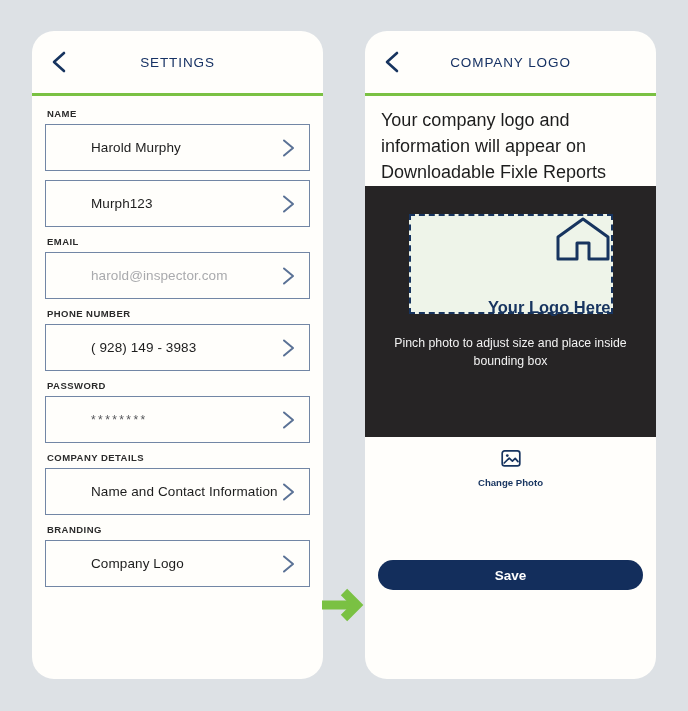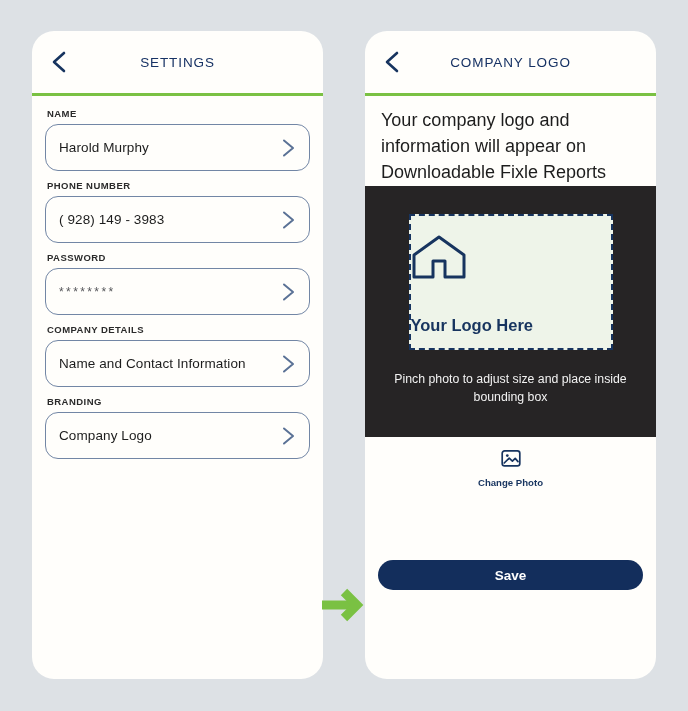--- a/index.html
+++ b/index.html
@@ -83,25 +83,26 @@
     font-size: 9.5px;
     font-weight: bold;
     color: #2b2b2b;
     letter-spacing: 0.45px;
     margin: 0 0 5px 2px;
   }
   .field-box {
     position: relative;
     height: 45px;
     border: 1.3px solid #7286a5;
-    border-radius: 13px;
+    border-radius: 0;
     background: #fffefb;
     display: flex;
     align-items: center;
     cursor: pointer;
+    padding-left: 32px;
   }
   .field-value {
     font-size: 13.5px;
     color: #1d1d1d;
     padding-left: 13px;
     letter-spacing: 0.1px;
   }
   .field-value.placeholder {
     color: #a9aaad;
   }
@@ -141,26 +142,26 @@
     top: 155px;
     height: 251px;
     background: #262425;
     display: flex;
     flex-direction: column;
     align-items: center;
   }
   .logo-box {
     margin-top: 28px;
     width: 204px;
-    height: 136px;
+    height: 100px;
     background: #eef4e9;
     border: 2px dashed #17345f;
     display: flex;
     flex-direction: column;
-    align-items: flex-start;
+    align-items: flex-end;
     justify-content: center;
     box-sizing: border-box;
     gap: 24px;
   }
   .house-icon { margin-top: 4px; }
   .logo-box-text {
     margin-top: 8px;
     font-size: 16.5px;
     font-weight: bold;
     color: #17345f;
@@ -240,22 +241,41 @@
           <span class="field-value">Harold Murphy</span>
           <span class="field-chevron">
             <svg width="15" height="19" viewBox="0 0 15 19" aria-hidden="true">
               <polyline points="3,2 12,9.5 3,17" fill="none" stroke="#5b7296" stroke-width="2" stroke-linecap="round" stroke-linejoin="round"></polyline>
             </svg>
           </span>
         </div>
       </div>
 
       <div class="field-group">
-      </div>
-
+        <div class="field-box">
+          <span class="field-value">Murph123</span>
+          <span class="field-chevron">
+            <svg width="15" height="19" viewBox="0 0 15 19" aria-hidden="true">
+              <polyline points="3,2 12,9.5 3,17" fill="none" stroke="#5b7296" stroke-width="2" stroke-linecap="round" stroke-linejoin="round"></polyline>
+            </svg>
+          </span>
+        </div>
+      </div>
+
+      <div class="field-group">
+        <div class="field-label">EMAIL</div>
+        <div class="field-box">
+          <span class="field-value placeholder">harold@inspector.com</span>
+          <span class="field-chevron">
+            <svg width="15" height="19" viewBox="0 0 15 19" aria-hidden="true">
+              <polyline points="3,2 12,9.5 3,17" fill="none" stroke="#5b7296" stroke-width="2" stroke-linecap="round" stroke-linejoin="round"></polyline>
+            </svg>
+          </span>
+        </div>
+      </div>
 
       <div class="field-group">
         <div class="field-label">PHONE NUMBER</div>
         <div class="field-box">
           <span class="field-value">( 928) 149 - 3983</span>
           <span class="field-chevron">
             <svg width="15" height="19" viewBox="0 0 15 19" aria-hidden="true">
               <polyline points="3,2 12,9.5 3,17" fill="none" stroke="#5b7296" stroke-width="2" stroke-linecap="round" stroke-linejoin="round"></polyline>
             </svg>
           </span>

